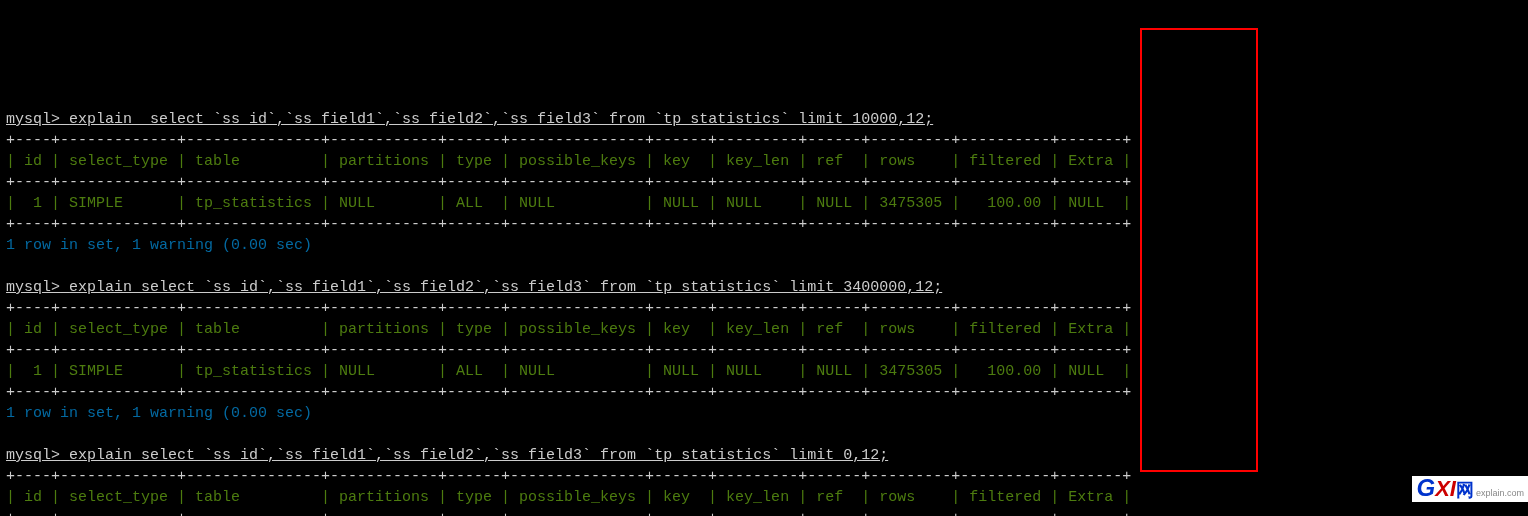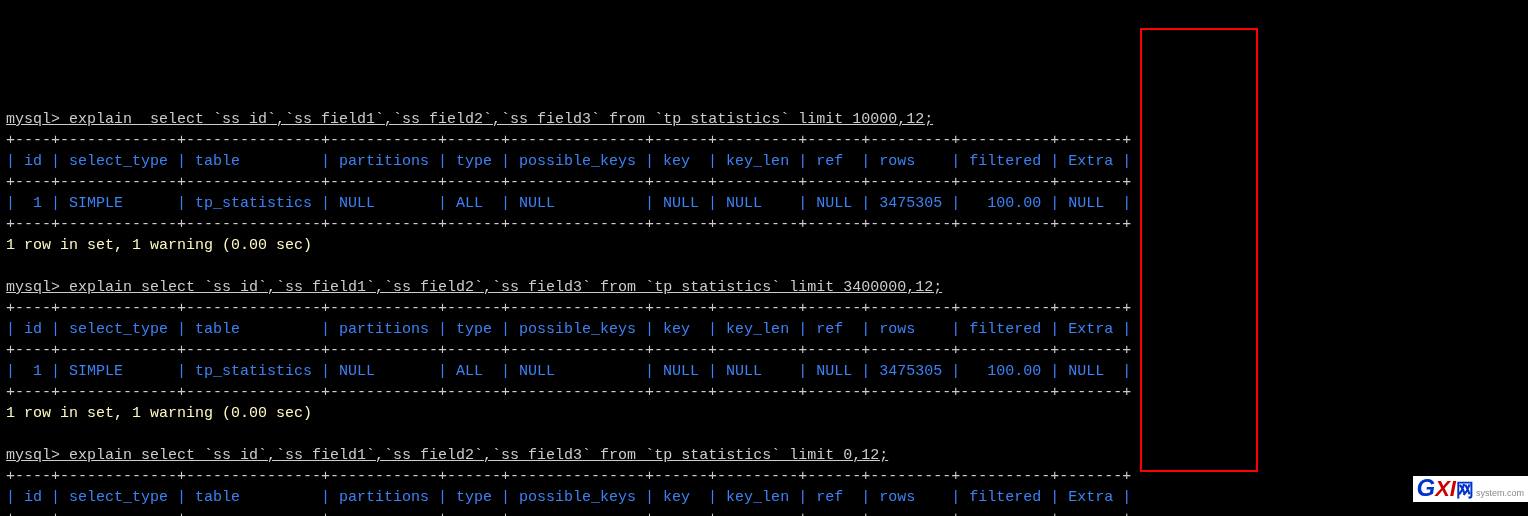--- a/index.html
+++ b/index.html
@@ -21,24 +21,24 @@
       overflow: hidden;
     }
     .prompt-line {
       color: #ccc;
       text-decoration: underline;
     }
     .table-border {
       color: #ccc;
     }
     .table-row {
-      color: #3b82f6;
+      color: #4d7c0f;
     }
     .status-line {
-      color: #fef9c3;
+      color: #0369a1;
     }
     .highlight-box {
       position: absolute;
       border: 2px solid #f00;
       pointer-events: none;
     }
     .watermark {
       position: absolute;
       right: 0;
       bottom: 14px;
@@ -89,17 +89,17 @@
 
 </div>
 
 <div class="highlight-box" style="left: 1140px; top: 28px; width: 118px; height: 444px;"></div>
 
 <div class="watermark">
   <span class="g">G</span>
     <span class="x">X</span>
     <span class="i">I</span>
     <span class="net">网</span>
-    <span class="sub">system.com</span>
+    <span class="sub">explain.com</span>
 </div>
 
 
 
 
 </body></html>

